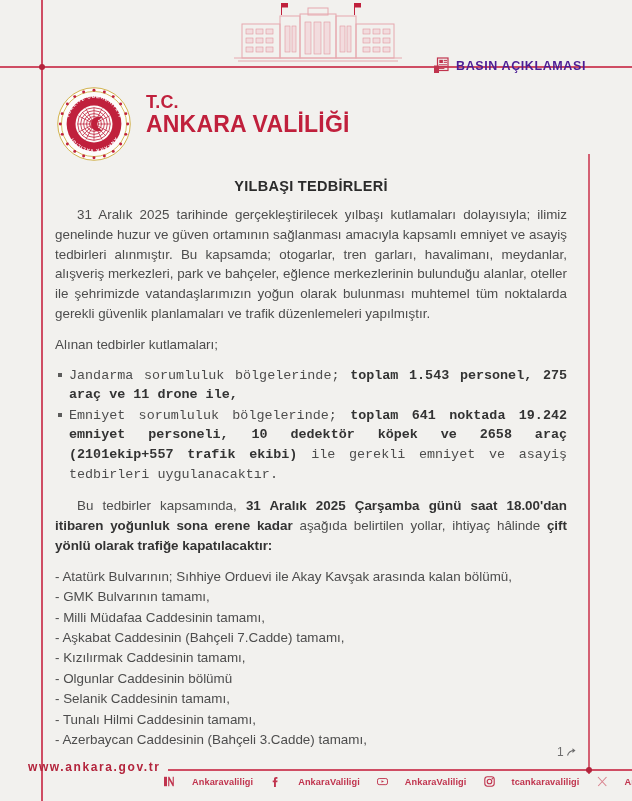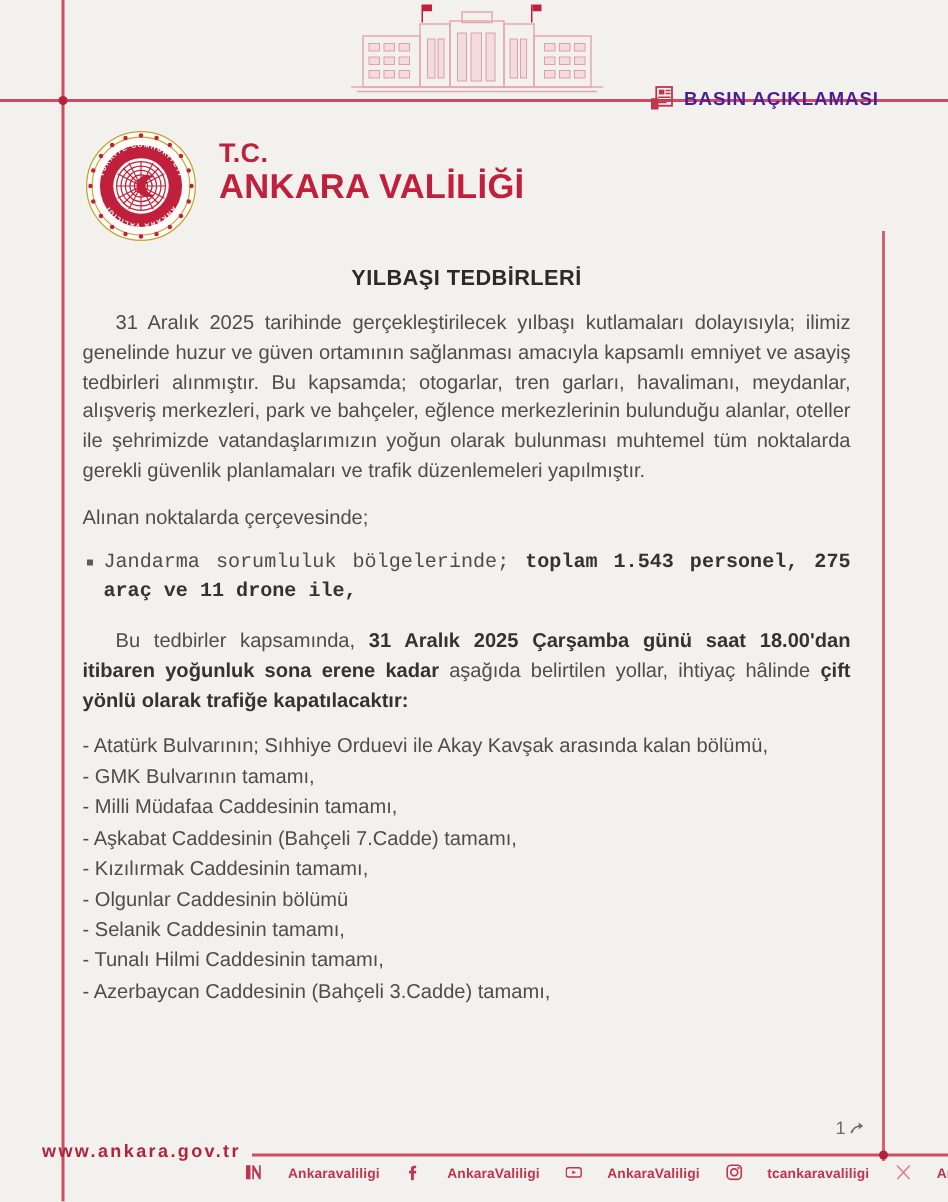--- a/index.html
+++ b/index.html
@@ -325,24 +325,25 @@
 <div class="org">
   <div class="l1">T.C.</div>
   <div class="l2">ANKARA VALİLİĞİ</div>
 </div>
 
 <div class="doc">
   <div class="doc-title">YILBAŞI TEDBİRLERİ</div>
 
   <p class="para indent">31 Aralık 2025 tarihinde gerçekleştirilecek yılbaşı kutlamaları dolayısıyla; ilimiz genelinde huzur ve güven ortamının sağlanması amacıyla kapsamlı emniyet ve asayiş tedbirleri alınmıştır. Bu kapsamda; otogarlar, tren garları, havalimanı, meydanlar, alışveriş merkezleri, park ve bahçeler, eğlence merkezlerinin bulunduğu alanlar, oteller ile şehrimizde vatandaşlarımızın yoğun olarak bulunması muhtemel tüm noktalarda gerekli güvenlik planlamaları ve trafik düzenlemeleri yapılmıştır.</p>
 
-  <p class="para">Alınan noktalarda çerçevesinde;</p>
+  <p class="para">Alınan tedbirler kutlamaları;</p>
 
   <ul class="bullets">
     <li><span>Jandarma sorumluluk bölgelerinde; </span><b>toplam 1.543 personel, 275 araç ve 11 drone ile,</b><span></span></li>
+    <li><span>Emniyet sorumluluk bölgelerinde; </span><b>toplam 641 noktada 19.242 emniyet personeli, 10 dedektör köpek ve 2658 araç (2101ekip+557 trafik ekibi)</b><span> ile gerekli emniyet ve asayiş tedbirleri uygulanacaktır.</span></li>
   </ul>
 
   <p class="para indent"><span>Bu tedbirler kapsamında, </span><b>31 Aralık 2025 Çarşamba günü saat 18.00'dan itibaren yoğunluk sona erene kadar</b><span> aşağıda belirtilen yollar, ihtiyaç hâlinde </span><b>çift yönlü olarak trafiğe kapatılacaktır:</b></p>
 
   <ul class="roads">
     <li class="just">- Atatürk Bulvarının; Sıhhiye Orduevi ile Akay Kavşak arasında kalan bölümü,</li>
     <li>- GMK Bulvarının tamamı,</li>
     <li>- Milli Müdafaa Caddesinin tamamı,</li>
     <li>- Aşkabat Caddesinin (Bahçeli 7.Cadde) tamamı,</li>
     <li>- Kızılırmak Caddesinin tamamı,</li>

